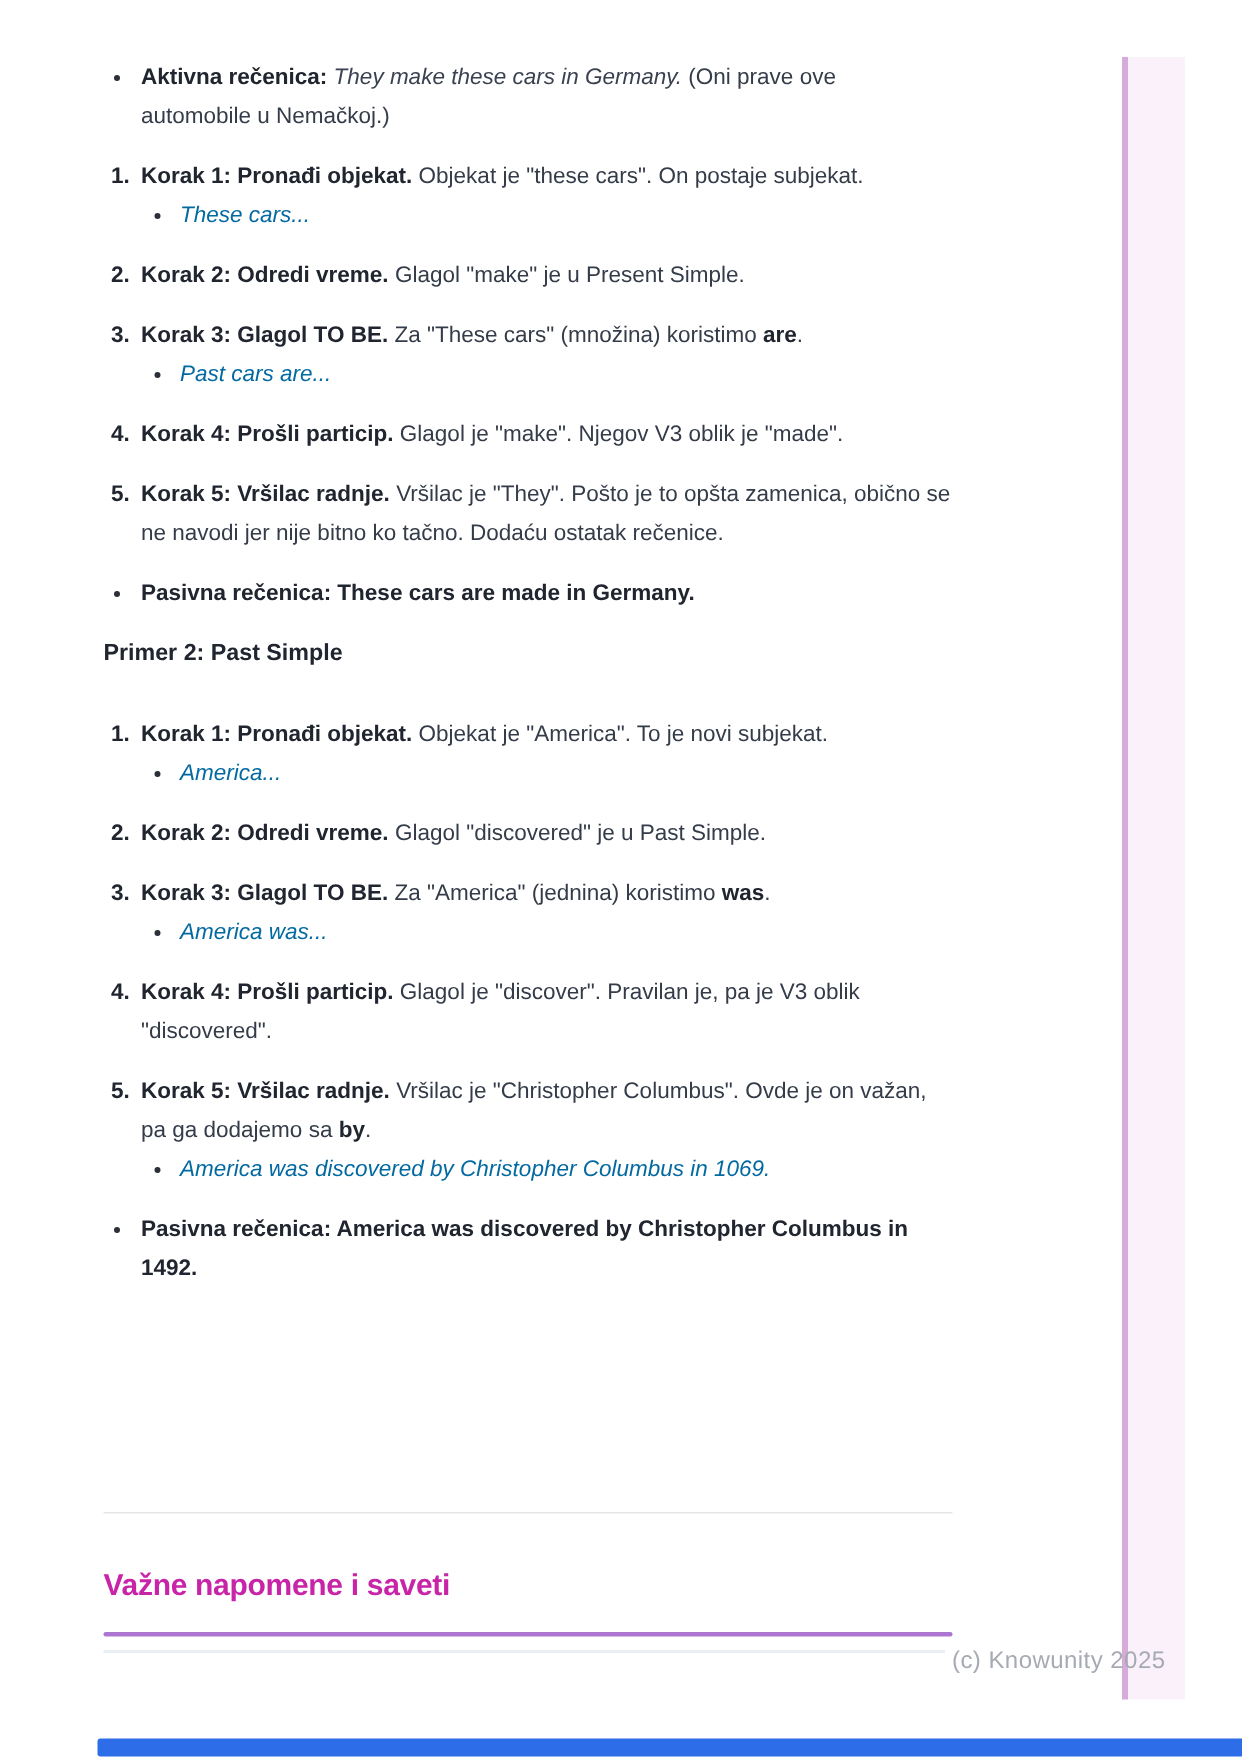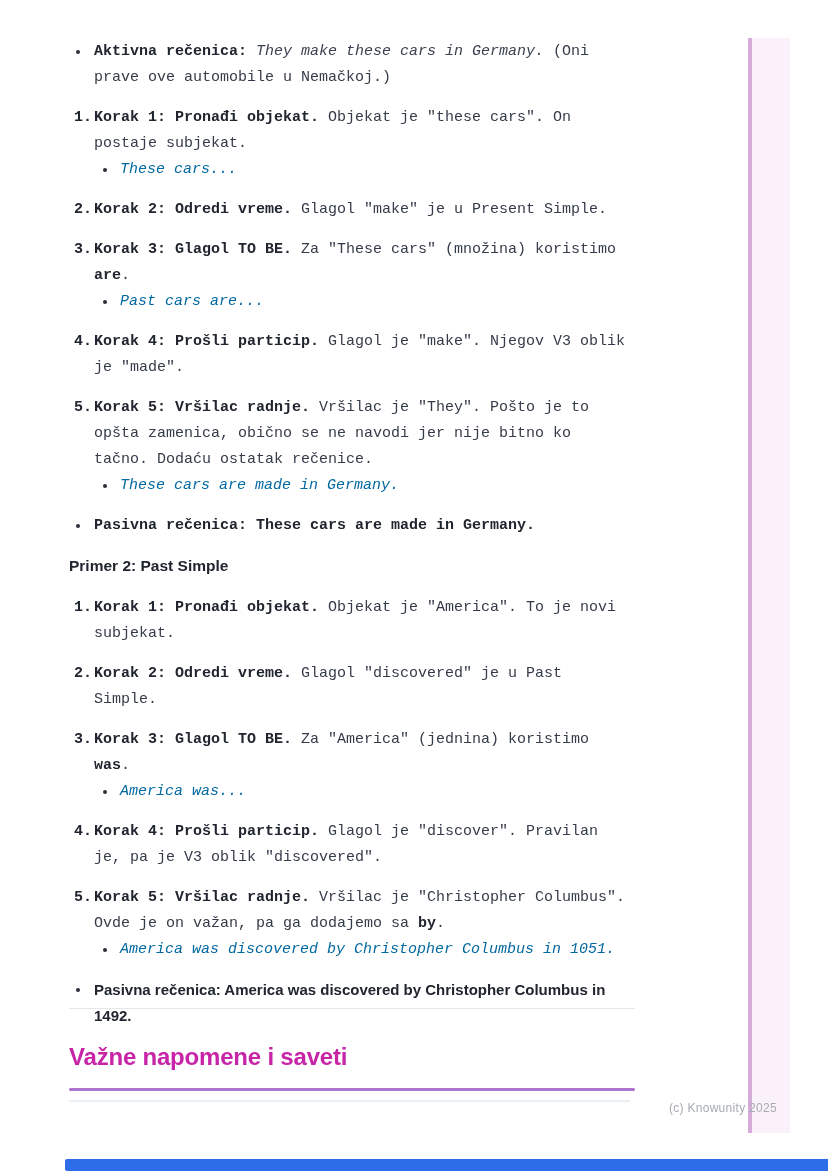--- a/index.html
+++ b/index.html
@@ -11,36 +11,36 @@
   }
   .page { position:absolute; inset:0; background:#ffffff; }
 
   
   .side-strip { position:absolute; left:752px; top:38px; width:38px; height:1095px; background:#fbf1fb; z-index:1; }
   .side-strip-line { position:absolute; left:748px; top:38px; width:4px; height:1095px; background:#d4abd9; z-index:2; }
 
   
   .content { position:absolute; left:69px; top:39px; width:565px; font-size:15px; line-height:26px; z-index:2; }
   b { font-weight:700; color:#20252f; }
-  .blk { margin-bottom:14px;font-family:Liberation Mono, monospace; }
+  .blk { margin-bottom:14px; }
   .li { position:relative; padding-left:25px; }
   .dot { position:absolute; left:7px; top:11px; width:4px; height:4px; border-radius:50%; background:#2a2f38; }
   .num { position:absolute; left:5px; top:0; font-weight:600; color:#20252f; }
   .sub { position:relative; padding-left:26px; color:#4f5662; }
   .sub .dot { left:9px; }
   .ex { font-style:italic; color:#0369a1; }
   .en { font-style:italic; color:#3a4150; }
-  .h3 { margin:2px 0 16px 0; font-size:15.5px; font-weight:700; color:#20252f; }
+  .h3 { margin:2px 0 28px 0; font-size:15.5px; font-weight:700; color:#20252f; }
 
   
   .rule { position:absolute; left:69px; top:1008px; width:566px; height:1px; background:#e6e6e9; z-index:2; }
-  .h2 { position:absolute; left:69px; top:1040px; font-size:24px; line-height:34px; font-weight:700; color:#c724a8; letter-spacing:-0.2px; z-index:2; }
+  .h2 { position:absolute; left:69px; top:1040px; font-size:20px; line-height:34px; font-weight:700; color:#c724a8; letter-spacing:-0.2px; z-index:2; }
   .h2-underline { position:absolute; left:69px; top:1088px; width:566px; height:3px; background:#ac75cf; border-radius:2px; z-index:2; }
   .faint-line { position:absolute; left:69px; top:1100px; width:561px; height:2px; background:#eaeff4; z-index:2; }
-  .footer { position:absolute; right:51px; top:1101px; font-size:12px; line-height:14px; color:#a6aab2; letter-spacing:0.3px; z-index:3; }
+  .footer { position:absolute; right:51px; top:1101px; font-size:16px; line-height:14px; color:#a6aab2; letter-spacing:0.3px; z-index:3; }
   .bottom-bar { position:absolute; left:65px; top:1159px; width:763px; height:12px; background:#2e6de8; border-radius:2px 0 0 2px; z-index:2; }
 </style>
 </head>
 <body>
 
 <div class="page">
 
   <div class="side-strip"></div>
   <div class="side-strip-line"></div>
 
@@ -82,38 +82,38 @@
     <div class="li blk">
       <span class="num">4.</span>
       <b>Korak 4: Prošli particip.</b>
       <span>Glagol je "make". Njegov V3 oblik je "made".</span>
     </div>
 
     <div class="li blk">
       <span class="num">5.</span>
       <b>Korak 5: Vršilac radnje.</b>
       <span>Vršilac je "They". Pošto je to opšta zamenica, obično se ne navodi jer nije bitno ko tačno. Dodaću ostatak rečenice.</span>
-      <div class="sub">
-        <span class="dot"></span>
-        <span class="ex">These cars are made in Germany.</span>
-      </div>
     </div>
 
     <div class="li blk">
       <span class="dot"></span>
       <b>Pasivna rečenica: These cars are made in Germany.</b>
     </div>
 
     <div class="h3">Primer 2: Past Simple</div>
 
 
     <div class="li blk">
       <span class="num">1.</span>
       <b>Korak 1: Pronađi objekat.</b>
       <span>Objekat je "America". To je novi subjekat.</span>
+      <div class="sub">
+        <span class="dot"></span>
+        <span class="ex">America...</span>
+      </div>
     </div>
 
     <div class="li blk">
       <span class="num">2.</span>
       <b>Korak 2: Odredi vreme.</b>
       <span>Glagol "discovered" je u Past Simple.</span>
     </div>
 
     <div class="li blk">
       <span class="num">3.</span>
@@ -130,21 +130,21 @@
       <b>Korak 4: Prošli particip.</b>
       <span>Glagol je "discover". Pravilan je, pa je V3 oblik "discovered".</span>
     </div>
 
     <div class="li blk">
       <span class="num">5.</span>
       <b>Korak 5: Vršilac radnje.</b>
       <span>Vršilac je "Christopher Columbus". Ovde je on važan, pa ga dodajemo sa </span><b>by</b><span>.</span>
       <div class="sub">
         <span class="dot"></span>
-        <span class="ex">America was discovered by Christopher Columbus in 1051.</span>
+        <span class="ex">America was discovered by Christopher Columbus in 1069.</span>
       </div>
     </div>
 
     <div class="li">
       <span class="dot"></span>
       <b>Pasivna rečenica: America was discovered by Christopher Columbus in 1492.</b>
     </div>
 
   </div>
 

